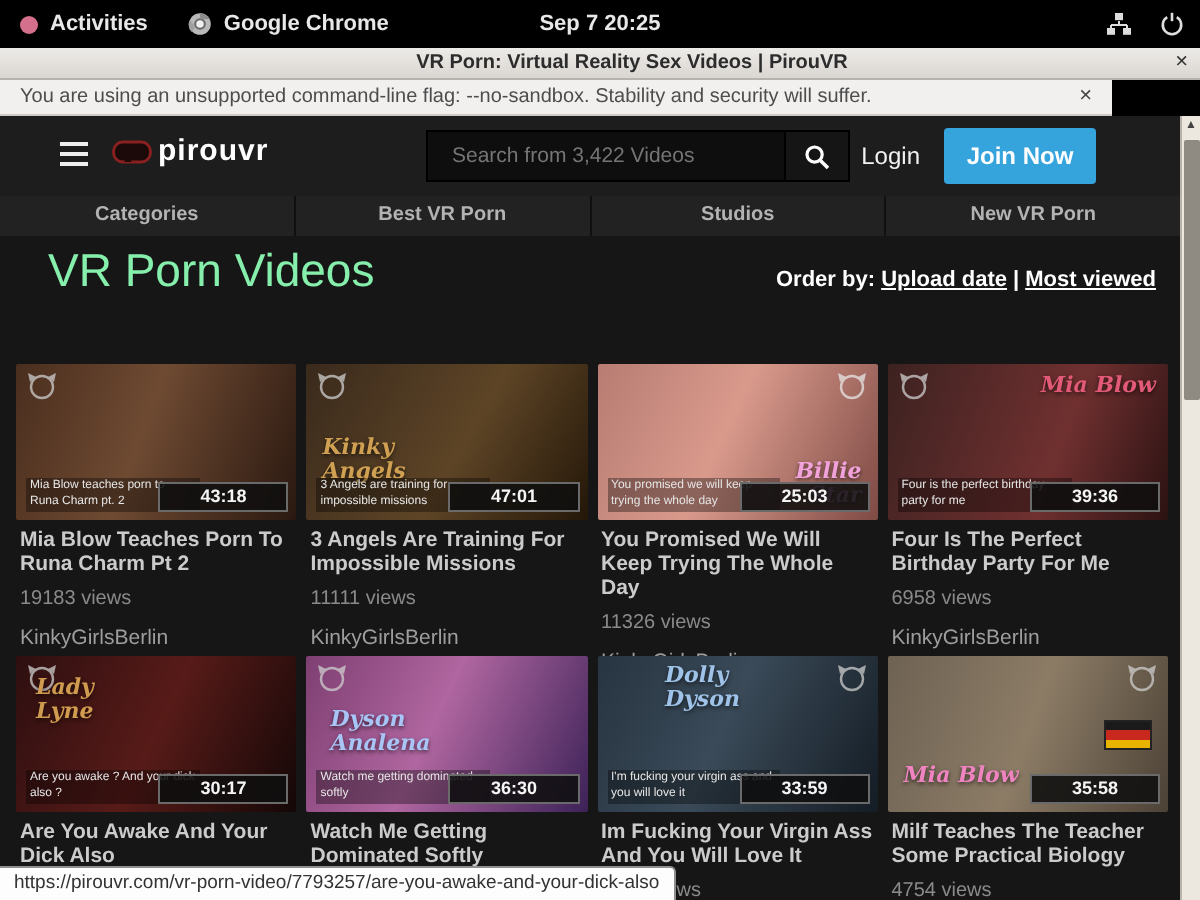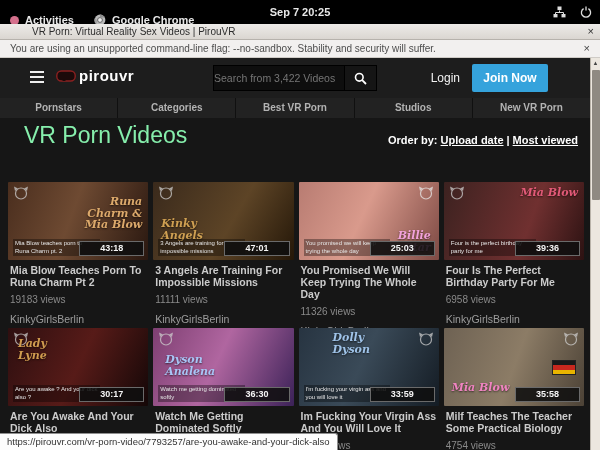--- a/index.html
+++ b/index.html
@@ -2,56 +2,56 @@
 <html><head>
 <meta charset="utf-8">
 <style>
   * { margin:0; padding:0; box-sizing:border-box; }
   html,body { width:600px; height:450px; overflow:hidden; background:#000;
               font-family:"Liberation Sans", sans-serif; }
 
   
   #sysbar { position:absolute; left:0; top:0; width:600px; height:24px; background:#000;
             color:#e8e8e8; font-size:11px; font-weight:bold; }
-  #sysbar .left { position:absolute; left:10px; top:0; height:40px; display:flex; align-items:center; gap:6px; }
+  #sysbar .left { position:absolute; left:10px; top:0; height:24px; display:flex; align-items:center; gap:6px; }
   .activities-dot { width:9px; height:9px; border-radius:50%; background:#d4708c; display:inline-block; }
   .appname { margin-left:14px; display:flex; align-items:center; gap:6px; }
   #clock { position:absolute; left:0; right:0; top:0; text-align:center; line-height:24px; }
   #sysbar .right { position:absolute; right:8px; top:0; height:24px; display:flex; align-items:center; gap:14px; }
 
   
   #titlebar { position:absolute; left:0; top:24px; width:600px; height:16px;
               background:linear-gradient(#edebe8,#dad6d1); border-bottom:1px solid #b6b2ac; }
-  #titlebar .wtitle { display:block; text-align:left; font-size:10px; font-weight:normal;
+  #titlebar .wtitle { display:block; text-align:center; font-size:10px; font-weight:bold;
                       color:#2c2c2c; line-height:15px;margin-left:32px; }
   #titlebar .close { position:absolute; right:6px; top:0; line-height:15px; color:#333; font-size:11px; cursor:default; }
 
   
-  #warnbar { position:absolute; left:0; top:40px; width:600px; height:18px; background:#f2f0ef;
+  #warnbar { position:absolute; left:0; top:40px; width:556px; height:18px; background:#f2f0ef;
              border-bottom:1px solid #cfcbc6; }
   #warnbar .wtext { position:absolute; left:10px; top:0; line-height:17px; font-size:10px; color:#4d4d4d; }
   #warnbar .close { position:absolute; right:10px; top:0; line-height:17px; font-size:11px; color:#444; }
 
   
   #viewport { position:absolute; left:0; top:58px; width:600px; height:392px; background:#161616; overflow:hidden; }
 
   
   #scrollbar { position:absolute; right:0; top:0; width:10px; height:392px; background:#ece7df; border-left:1px solid #b9b3a9; }
   #scrollbar .arrow { display:block; text-align:center; font-size:6px; color:#444; line-height:10px; }
   #scrollbar .thumb { position:absolute; left:1px; top:12px; width:8px; height:130px; background:#8f8a82; }
 
   
   #sitehead { position:absolute; left:0; top:0; width:590px; height:40px; background:#1d1d1d; }
   #hamburger { position:absolute; left:30px; top:13px; width:14px; cursor:pointer; }
   #hamburger i { display:block; height:2px; background:#eee; margin-bottom:3px; }
   #logo { position:absolute; left:56px; top:9px; display:flex; align-items:center; gap:3px; cursor:pointer; }
   #logo .logotext { color:#fff; font-size:15px; font-weight:bold; letter-spacing:0.5px; }
   #searchwrap { position:absolute; left:213px; top:7px; display:flex; }
-  #searchinput { width:132px; height:26px; background:#0e0e0e; border:1px solid #000; color:#8d8d8d;
-                 font-size:10.5px; padding:0 0; outline:none; font-family:"Liberation Sans",sans-serif; }
+  #searchinput { width:180px; height:26px; background:#0e0e0e; border:1px solid #000; color:#8d8d8d;
+                 font-size:10.5px; padding:0 12px; outline:none; font-family:"Liberation Sans",sans-serif; }
   #searchbtn { width:32px; height:26px; background:#151515; border:1px solid #000; border-left:none;
                display:flex; align-items:center; justify-content:center; cursor:pointer; }
   #loginlink { position:absolute; right:130px; top:0; line-height:40px; color:#f2f2f2; font-size:12px; cursor:pointer; }
   #joinbtn { position:absolute; right:42px; top:6px; width:76px; height:28px; background:#35a3dc; color:#fff;
              border:none; font-size:12px; font-weight:bold; border-radius:2px; cursor:pointer;
              font-family:"Liberation Sans",sans-serif;margin-left:15px; }
 
   
   #nav { position:absolute; left:0; top:40px; width:590px; height:20px; background:#222; display:flex; }
   #nav .navitem { flex:1; text-align:center; line-height:20px; font-size:10px; font-weight:bold;
@@ -169,42 +169,40 @@
           <circle cx="5.3" cy="5.3" r="3.8" fill="none" stroke="#fff" stroke-width="1.6"></circle>
           <line x1="8.2" y1="8.2" x2="12" y2="12" stroke="#fff" stroke-width="1.8"></line>
         </svg>
       </button>
     </div>
     <span id="loginlink">Login</span>
     <button id="joinbtn">Join Now</button>
   </div>
 
   <div id="nav">
-    <div class="navitem">Pornstars</div>
     <div class="navitem">Categories</div>
     <div class="navitem">Best VR Porn</div>
     <div class="navitem">Studios</div>
     <div class="navitem">New VR Porn</div>
   </div>
 
   <h1 id="pagetitle">VR Porn Videos</h1>
   <div id="orderby">
     <span>Order by:</span>
     <a>Upload date</a><span class="sep">|</span><a>Most viewed</a>
   </div>
 
   <div id="grid">
 
     <div class="card">
       <div class="thumb t1">
         <svg class="catlogo" width="16" height="14" viewBox="0 0 16 14">
             <path d="M2 5 L1 0.5 5 2.5 Z M14 5 L15 0.5 11 2.5 Z" fill="#cfcfcf"></path>
             <circle cx="8" cy="7.5" r="5.5" fill="none" stroke="#cfcfcf" stroke-width="1.2"></circle>
           </svg>
-        <span class="script s1">Runa Charm &amp; Mia Blow</span>
         <span class="caption">Mia Blow teaches porn to Runa Charm pt. 2</span>
         <span class="duration">43:18</span>
       </div>
       <div class="vtitle">Mia Blow Teaches Porn To Runa Charm Pt 2</div>
       <div class="views">19183 views</div>
       <div class="studio">KinkyGirlsBerlin</div>
     </div>
 
     <div class="card">
       <div class="thumb t2">

